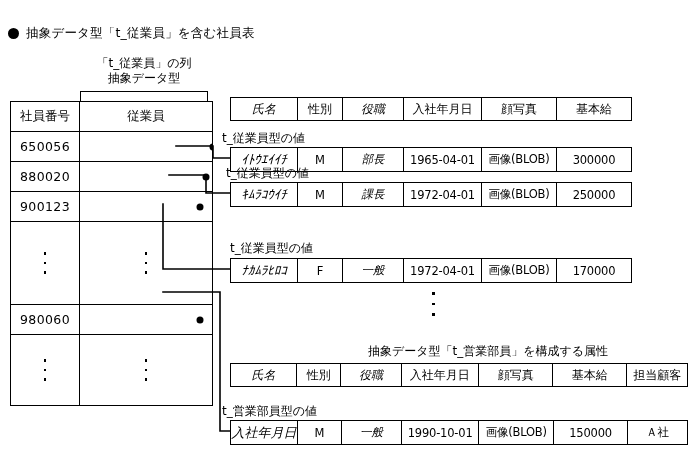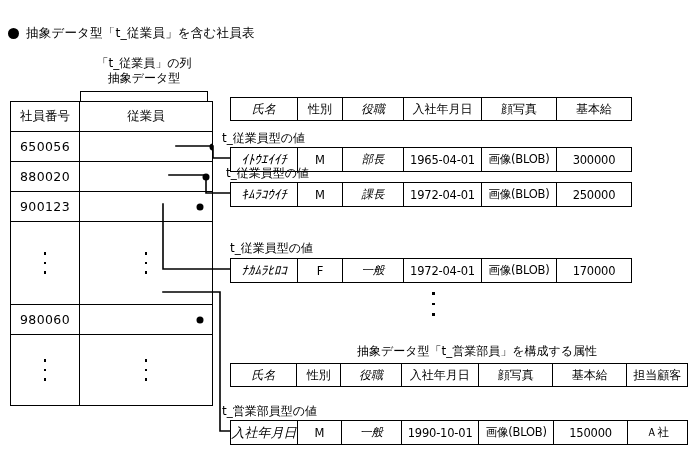--- a/index.html
+++ b/index.html
@@ -291,21 +291,21 @@
         </tbody>
     </table>
   </div>
 
   <div class="abs" id="mid-dots">
     <i></i>
       <i></i>
       <i></i>
   </div>
 
-  <div class="abs caption" style="left:279px; top:344px; width:396px;">抽象データ型「t_営業部員」を構成する属性</div>
+  <div class="abs caption" style="left:290px; top:344px; width:396px;">抽象データ型「t_営業部員」を構成する属性</div>
 
   <div class="abs" style="left:230px; top:363px;">
     <table class="grid attr-head">
       <tbody>
           <tr>
         <td class="w-name">氏名</td>
         <td class="w-sex">性別</td>
         <td class="w-post">役職</td>
         <td class="w-date">入社年月日</td>
         <td class="w-photo">顔写真</td>

